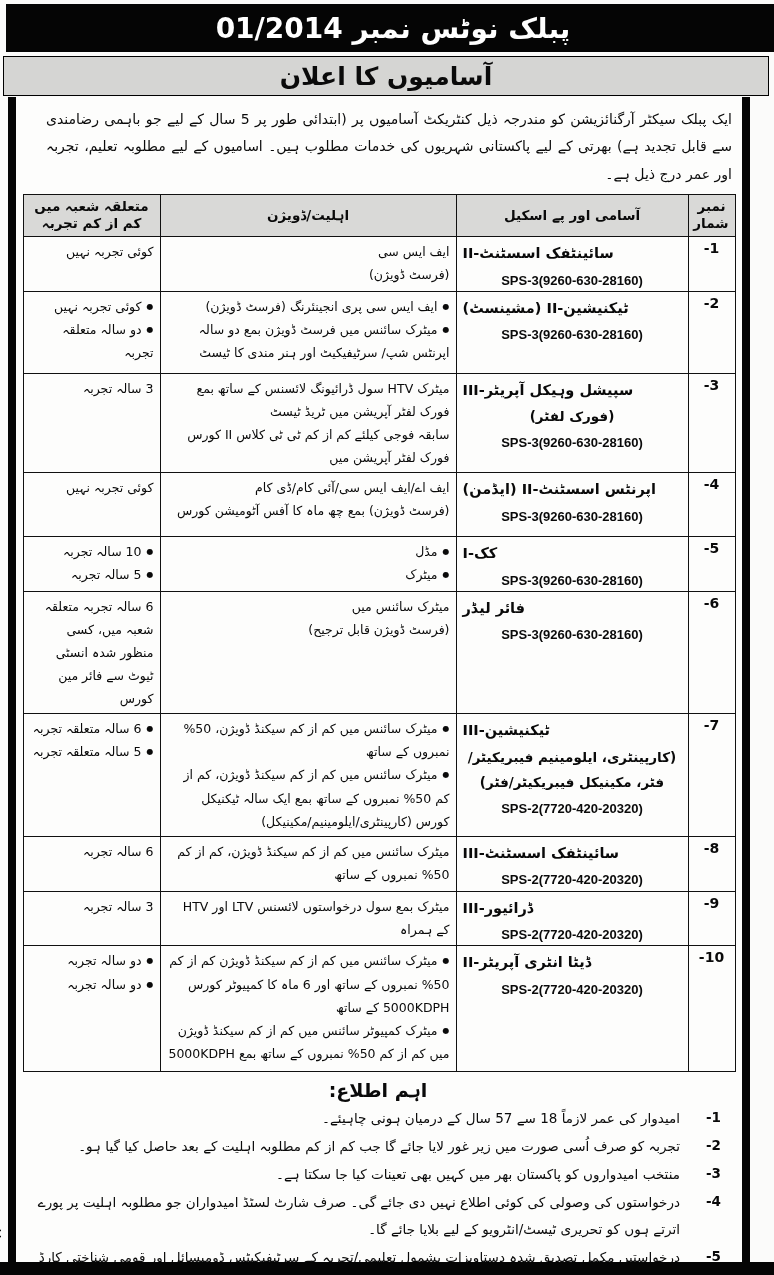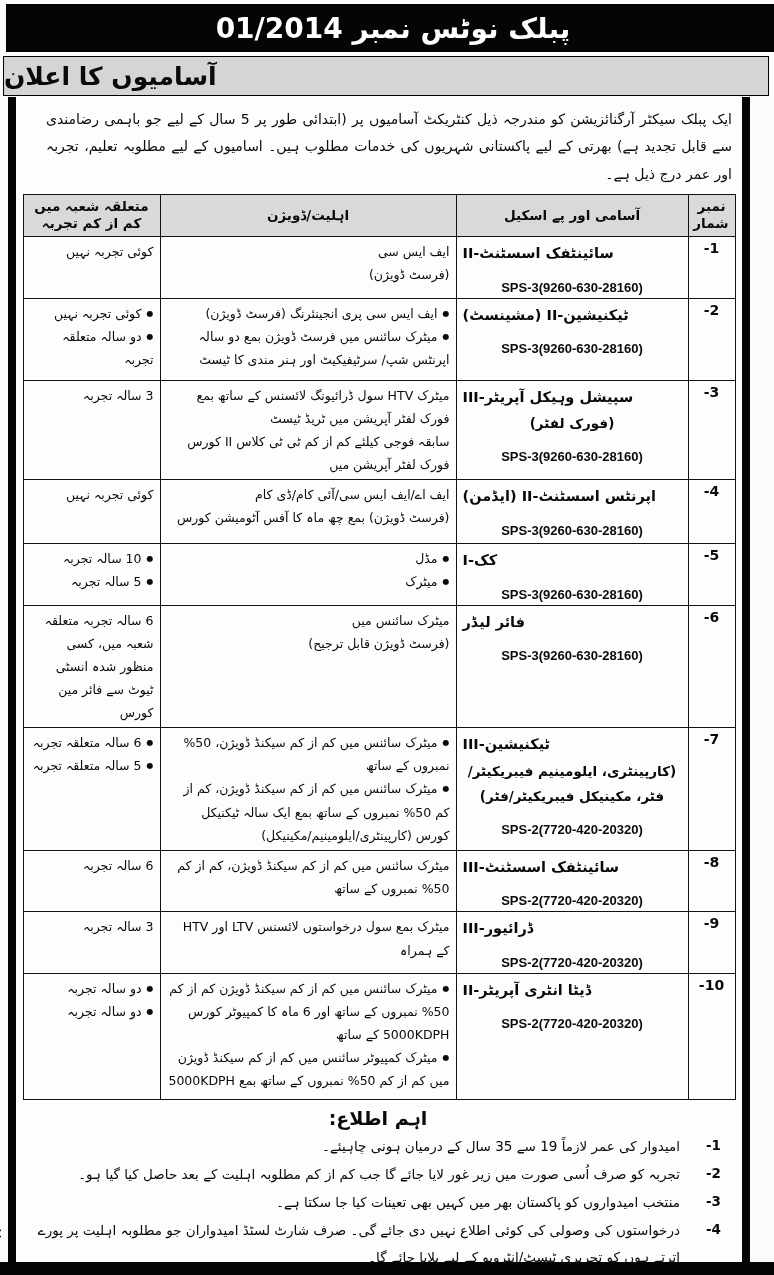--- a/index.html
+++ b/index.html
@@ -9,21 +9,21 @@
     font-family:"DejaVu Sans","Liberation Sans",sans-serif;
   }
   .title-bar{
     position:absolute;top:4px;left:6px;width:774px;height:48px;background:#050505;
     color:#fff;display:flex;align-items:center;justify-content:center;
     direction:rtl;font-weight:bold;font-size:28px;letter-spacing:1px;
   }
   .subtitle-bar{
     position:absolute;top:56px;left:3px;width:766px;height:40px;
     background:#d5d5d3;border:1px solid #000;box-sizing:border-box;
-    display:flex;align-items:center;justify-content:flex-end;
+    display:flex;align-items:center;justify-content:center;
     direction:rtl;font-weight:bold;font-size:25px;
   }
   .frame{
     position:absolute;top:97px;left:8px;width:742px;bottom:13px;
     border-left:8px solid #050505;border-right:8px solid #050505;
     box-sizing:border-box;background:#fdfdfc;
   }
   .intro{
     direction:rtl;text-align:justify;padding:9px 10px 3px 10px;
     font-size:14px;line-height:1.95;margin-left:20px;
@@ -41,21 +41,21 @@
   }
   col.c-serial{width:47px}
   col.c-post{width:232px}
   col.c-elig{width:296px}
   col.c-exp{width:137px}
   .serial-cell{direction:ltr;text-align:center;font-weight:600;font-size:14px;padding-top:7px;}
   .post-title{font-weight:bold;font-size:14.5px;text-align:left;line-height:1.9;}
   .post-sub{font-weight:bold;font-size:13.5px;text-align:center;line-height:1.9;}
   .pay-scale{
     direction:ltr;text-align:center;font-weight:600;font-size:13px;
-    margin-top:12px;font-family:"Liberation Sans",sans-serif;
+    margin-top:5px;font-family:"Liberation Sans",sans-serif;
   }
   .cell-line{font-size:12.5px;line-height:1.85;text-align:right;direction:rtl;}
   .bullet{font-size:8px;margin-left:5px;vertical-align:2px;}
   .notes{direction:rtl;padding:5px 8px 0 8px;}
   .notes-heading{font-weight:bold;font-size:19px;margin:2px 2px 4px 0;text-align:center;}
   .note-item{display:flex;direction:rtl;margin-bottom:1px;}
   .note-num{direction:ltr;flex:none;min-width:28px;font-weight:600;font-size:13.5px;padding-top:4px;margin-left:26px;text-align:left;}
   .note-text{flex:1;font-size:13.5px;line-height:2.0;text-align:right;}
   .bottom-bar{position:absolute;bottom:0;left:0;width:774px;height:13px;background:#050505;}
   .pid{
@@ -240,21 +240,21 @@
           </td>
   </tr>
       </tbody>
   </table>
 
   <div class="notes">
     <div class="notes-heading">اہم اطلاع:</div>
     <div id="notes-list">
         <div class="note-item">
           <span class="note-num">-1</span>
-          <span class="note-text">امیدوار کی عمر لازماً 19 سے 35 سال کے درمیان ہونی چاہیئے۔</span>
+          <span class="note-text">امیدوار کی عمر لازماً 18 سے 57 سال کے درمیان ہونی چاہیئے۔</span>
         </div>
         <div class="note-item">
           <span class="note-num">-2</span>
           <span class="note-text">تجربہ کو صرف اُسی صورت میں زیر غور لایا جائے گا جب کم از کم مطلوبہ اہلیت کے بعد حاصل کیا گیا ہو۔</span>
         </div>
         <div class="note-item">
           <span class="note-num">-3</span>
           <span class="note-text">منتخب امیدواروں کو پاکستان بھر میں کہیں بھی تعینات کیا جا سکتا ہے۔</span>
         </div>
         <div class="note-item">

